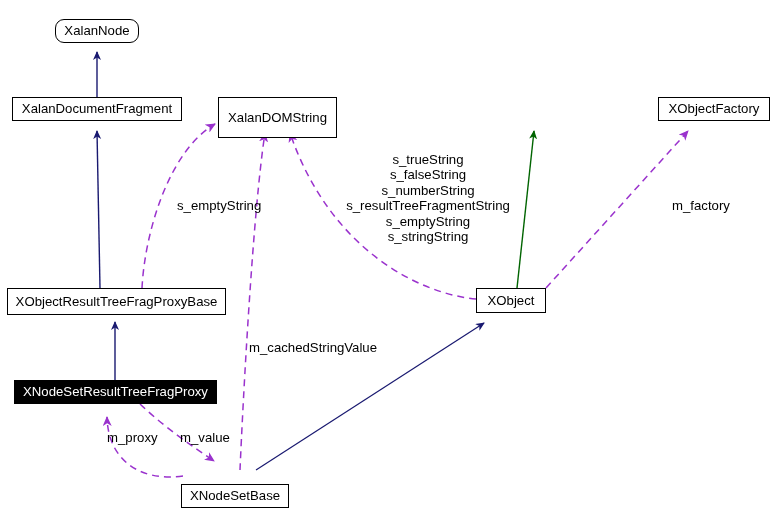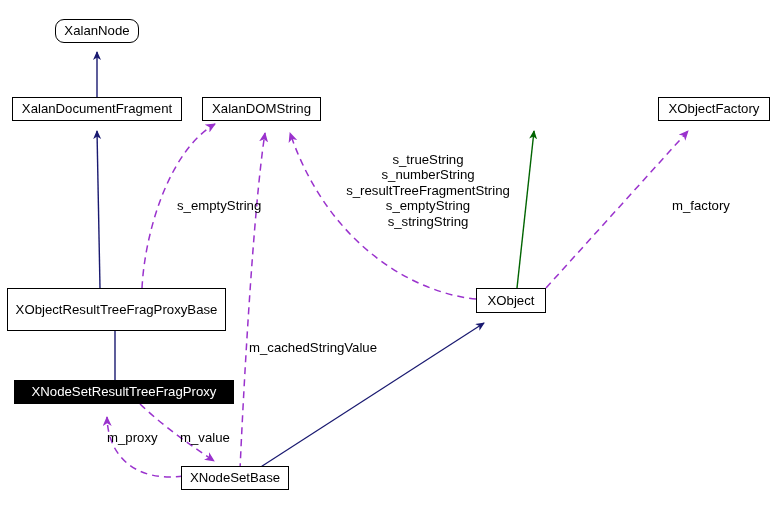--- a/index.html
+++ b/index.html
@@ -128,47 +128,48 @@
   </svg>
 
   <div class="node" style="left:55px;top:19px;width:84px;height:24px;border-radius:9px;">
     <span>XalanNode</span>
   </div>
 
   <div class="node" style="left:12px;top:97px;width:170px;height:24px;">
     <span>XalanDocumentFragment</span>
   </div>
 
-  <div class="node" style="left:202px;top:97px;width:119px;height:24px;">
+  <div class="node" style="left:218px;top:97px;width:119px;height:41px;">
     <span>XalanDOMString</span>
   </div>
 
 
   <div class="node" style="left:658px;top:97px;width:112px;height:24px;">
     <span>XObjectFactory</span>
   </div>
 
-  <div class="node" style="left:7px;top:288px;width:219px;height:43px;">
+  <div class="node" style="left:7px;top:288px;width:219px;height:27px;">
     <span>XObjectResultTreeFragProxyBase</span>
   </div>
 
   <div class="node" style="left:476px;top:288px;width:70px;height:25px;">
     <span>XObject</span>
   </div>
 
-  <div class="node current" style="left:14px;top:380px;width:220px;height:24px;justify-content:center;">
+  <div class="node current" style="left:14px;top:380px;width:203px;height:24px;justify-content:center;">
     <span>XNodeSetResultTreeFragProxy</span>
   </div>
 
-  <div class="node" style="left:181px;top:466px;width:108px;height:24px;text-align:center;">
+  <div class="node" style="left:181px;top:484px;width:108px;height:24px;text-align:center;">
     <span>XNodeSetBase</span>
   </div>
 
   <div class="label-stack" style="left:343px;top:152px;width:170px;">
     <div>s_trueString</div>
+    <div>s_falseString</div>
     <div>s_numberString</div>
     <div>s_resultTreeFragmentString</div>
     <div>s_emptyString</div>
     <div>s_stringString</div>
   </div>
 
   <div class="edge-label" style="left:177px;top:198px;">s_emptyString</div>
 
   <div class="edge-label" style="left:672px;top:198px;">m_factory</div>
 

